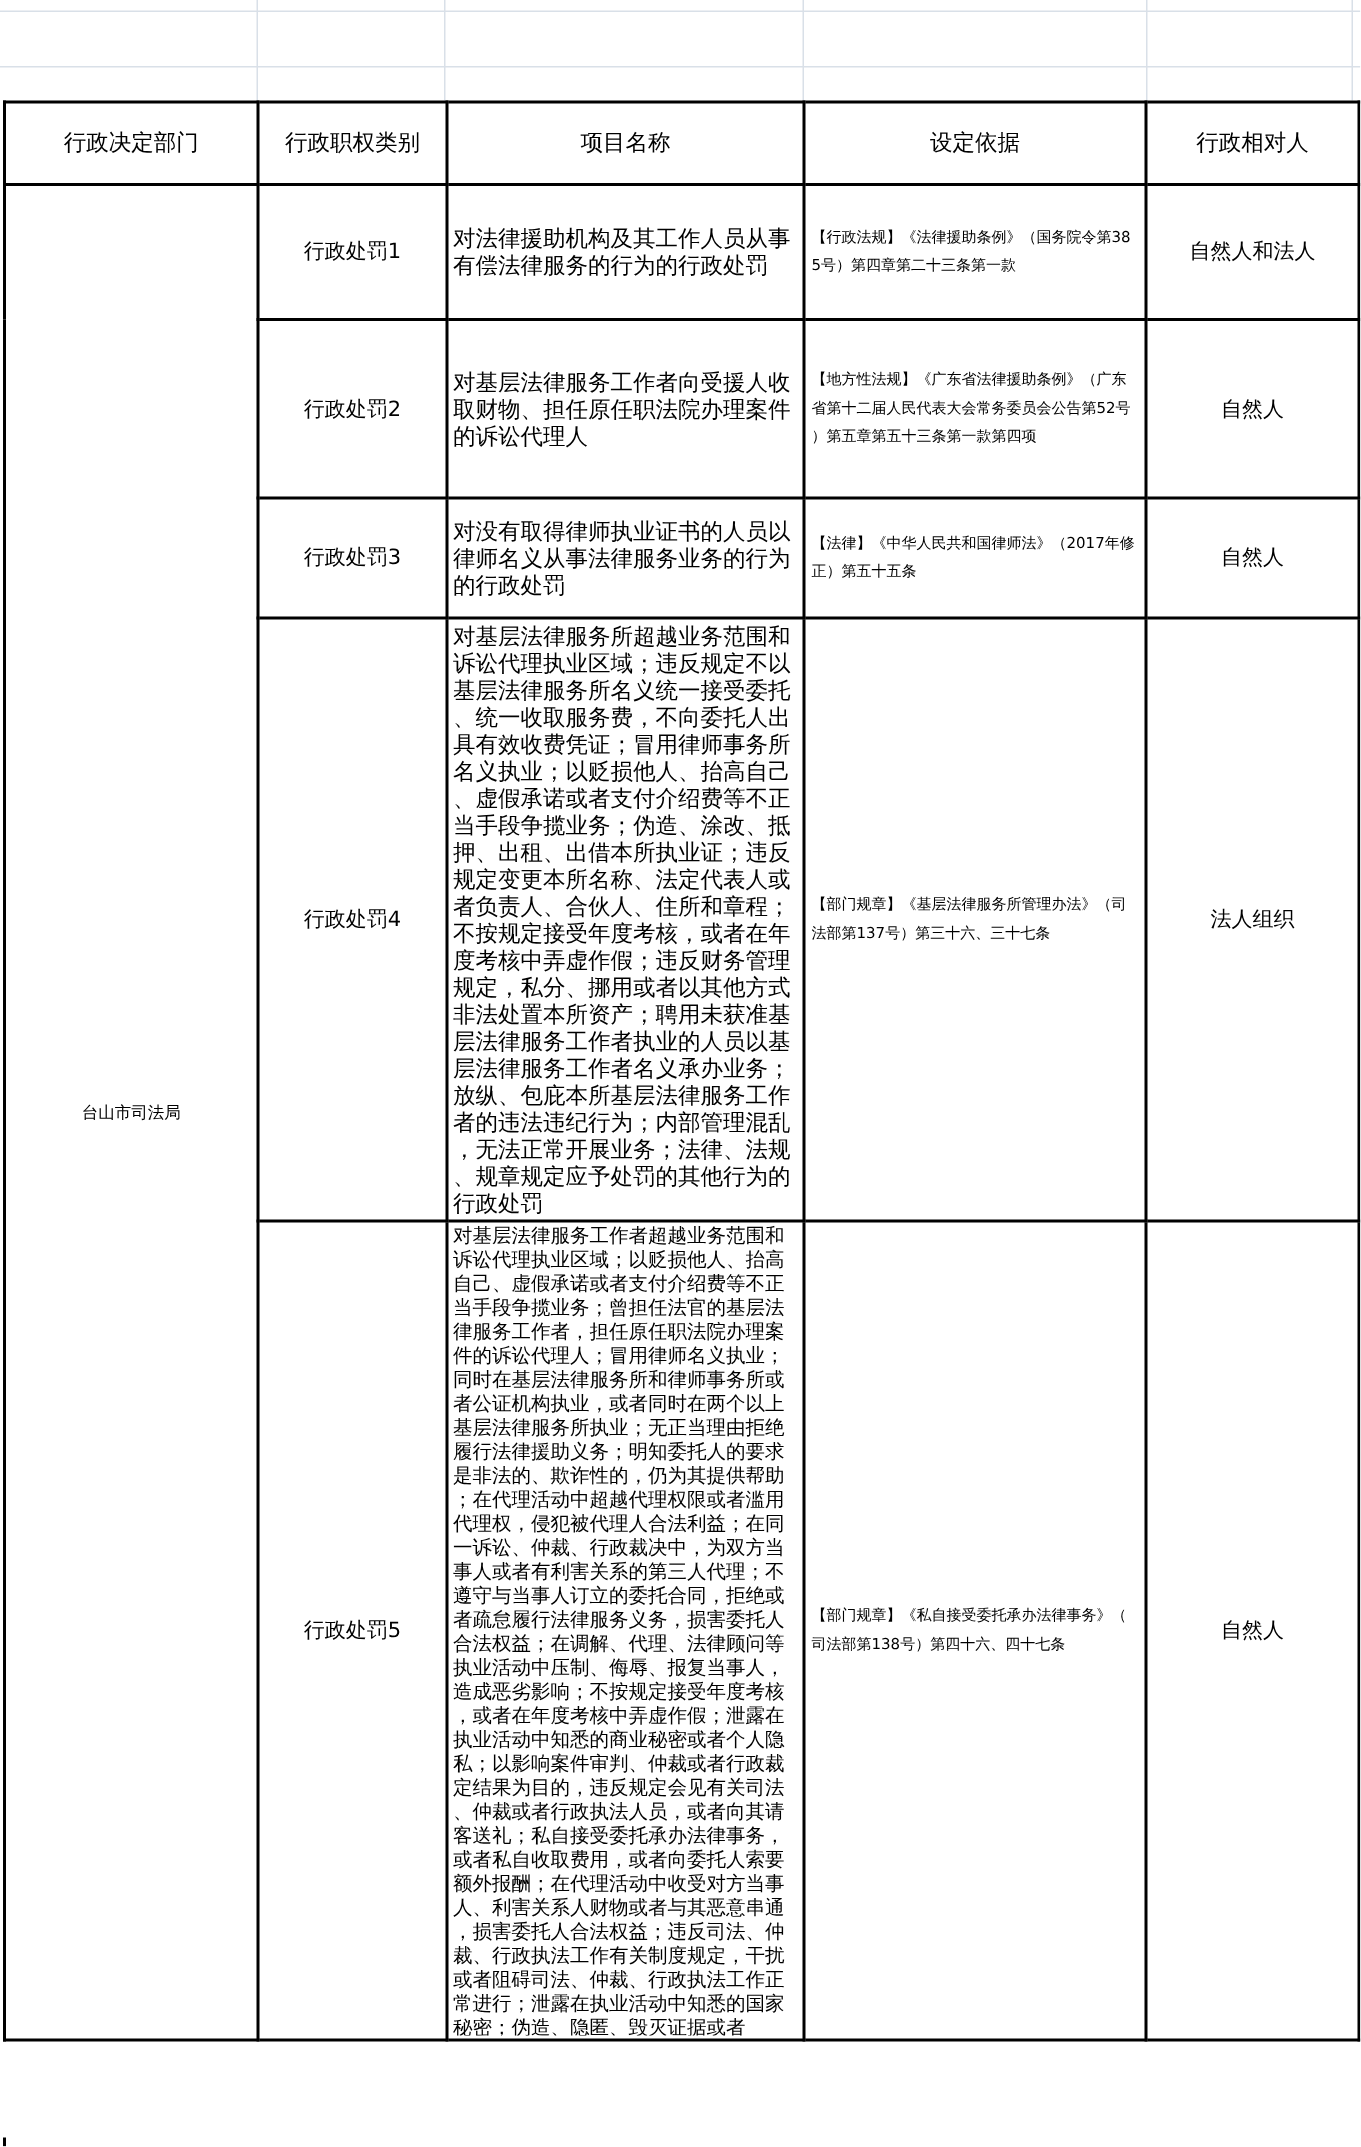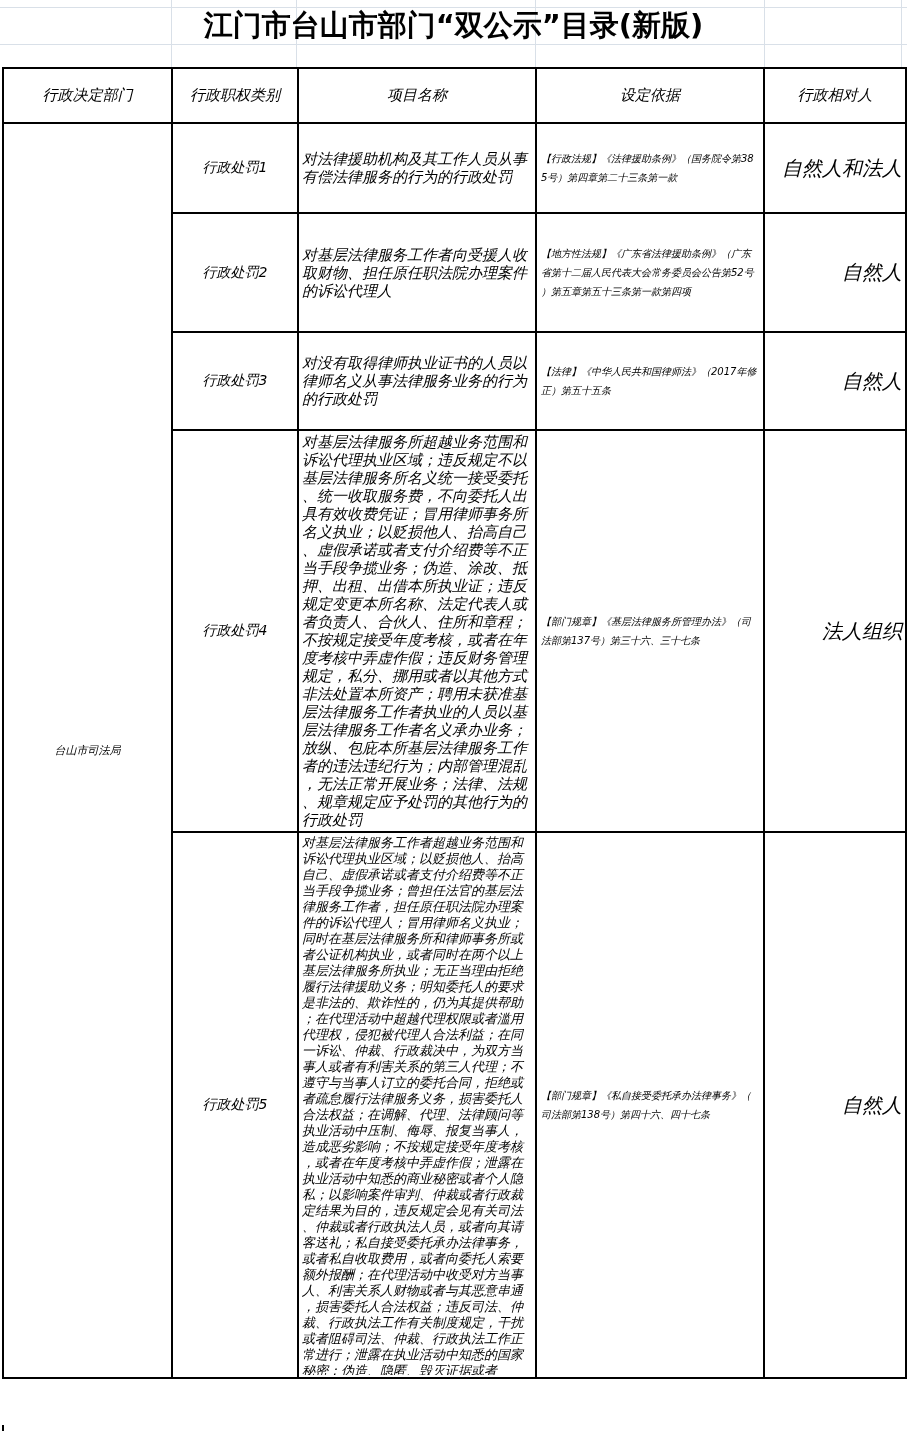--- a/index.html
+++ b/index.html
@@ -16,42 +16,42 @@
   .gl-v { position:absolute; top:0; width:1px; height:67px; background:#d9e0e8; }
 
   .title {
     position:absolute; left:0; top:6; top:6px; width:907px; height:38px;
     text-align:center; font-size:29px; font-weight:bold;
     line-height:38px; letter-spacing:0px; white-space:nowrap;
   }
 
   table.main {
     position:absolute; left:2px; top:67px; width:903px;
-    border-collapse:collapse; table-layout:fixed;font-style:italic;
+    border-collapse:collapse; table-layout:fixed;
   }
   table.main td, table.main th {
     border:2px solid #000; background:#fff; color:#000;
     font-weight:normal; overflow:hidden;
   }
   th.hdr { height:55px; text-align:center; vertical-align:middle; font-size:15px; }
   td.dept { text-align:center; vertical-align:middle; font-size:11px; }
   td.cat  { text-align:center; vertical-align:middle; font-size:14px; }
   td.proj {
     text-align:left; vertical-align:middle; font-size:15px; line-height:18px;
     padding:2px 3px; word-break:break-all; line-break:anywhere;
   }
   td.basis {
     text-align:left; vertical-align:middle; font-size:10px; line-height:19px;
     padding:2px 4px; word-break:break-all; line-break:anywhere;
   }
-  td.cp { text-align:right; vertical-align:middle; font-size:20px; padding:2px 3px; }
+  td.cp { text-align:center; vertical-align:middle; font-size:14px; padding:2px 3px; }
 
   tr.r1 > td { height:90px; }
   tr.r2 > td { height:119px;margin-left:32px; }
-  tr.r3 > td { height:98px; }
+  tr.r3 > td { height:80px; }
   tr.r4 > td { height:336px; }
   tr.r5 > td { height:544px;border-radius:10px; }
 
   td.proj-top { vertical-align:top; }
   .clip5 {
     height:540px; overflow:hidden;
     font-size:13px; line-height:16px;
     word-break:break-all; line-break:anywhere;
   }
   
@@ -63,21 +63,20 @@
 <div class="sheet">
 
   <div class="gl-h" style="top:7px"></div>
   <div class="gl-h" style="top:44px"></div>
   <div class="gl-v" style="left:171px"></div>
   <div class="gl-v" style="left:296px"></div>
   <div class="gl-v" style="left:535px"></div>
   <div class="gl-v" style="left:764px"></div>
   <div class="gl-v" style="left:901px"></div>
 
-  <div class="title">江门市台山市部门“双公示”目录(新版)</div>
 
   <table class="main">
     <colgroup>
       <col style="width:169px">
       <col style="width:126px">
       <col style="width:238px">
       <col style="width:228px">
       <col style="width:142px">
     </colgroup>
 

